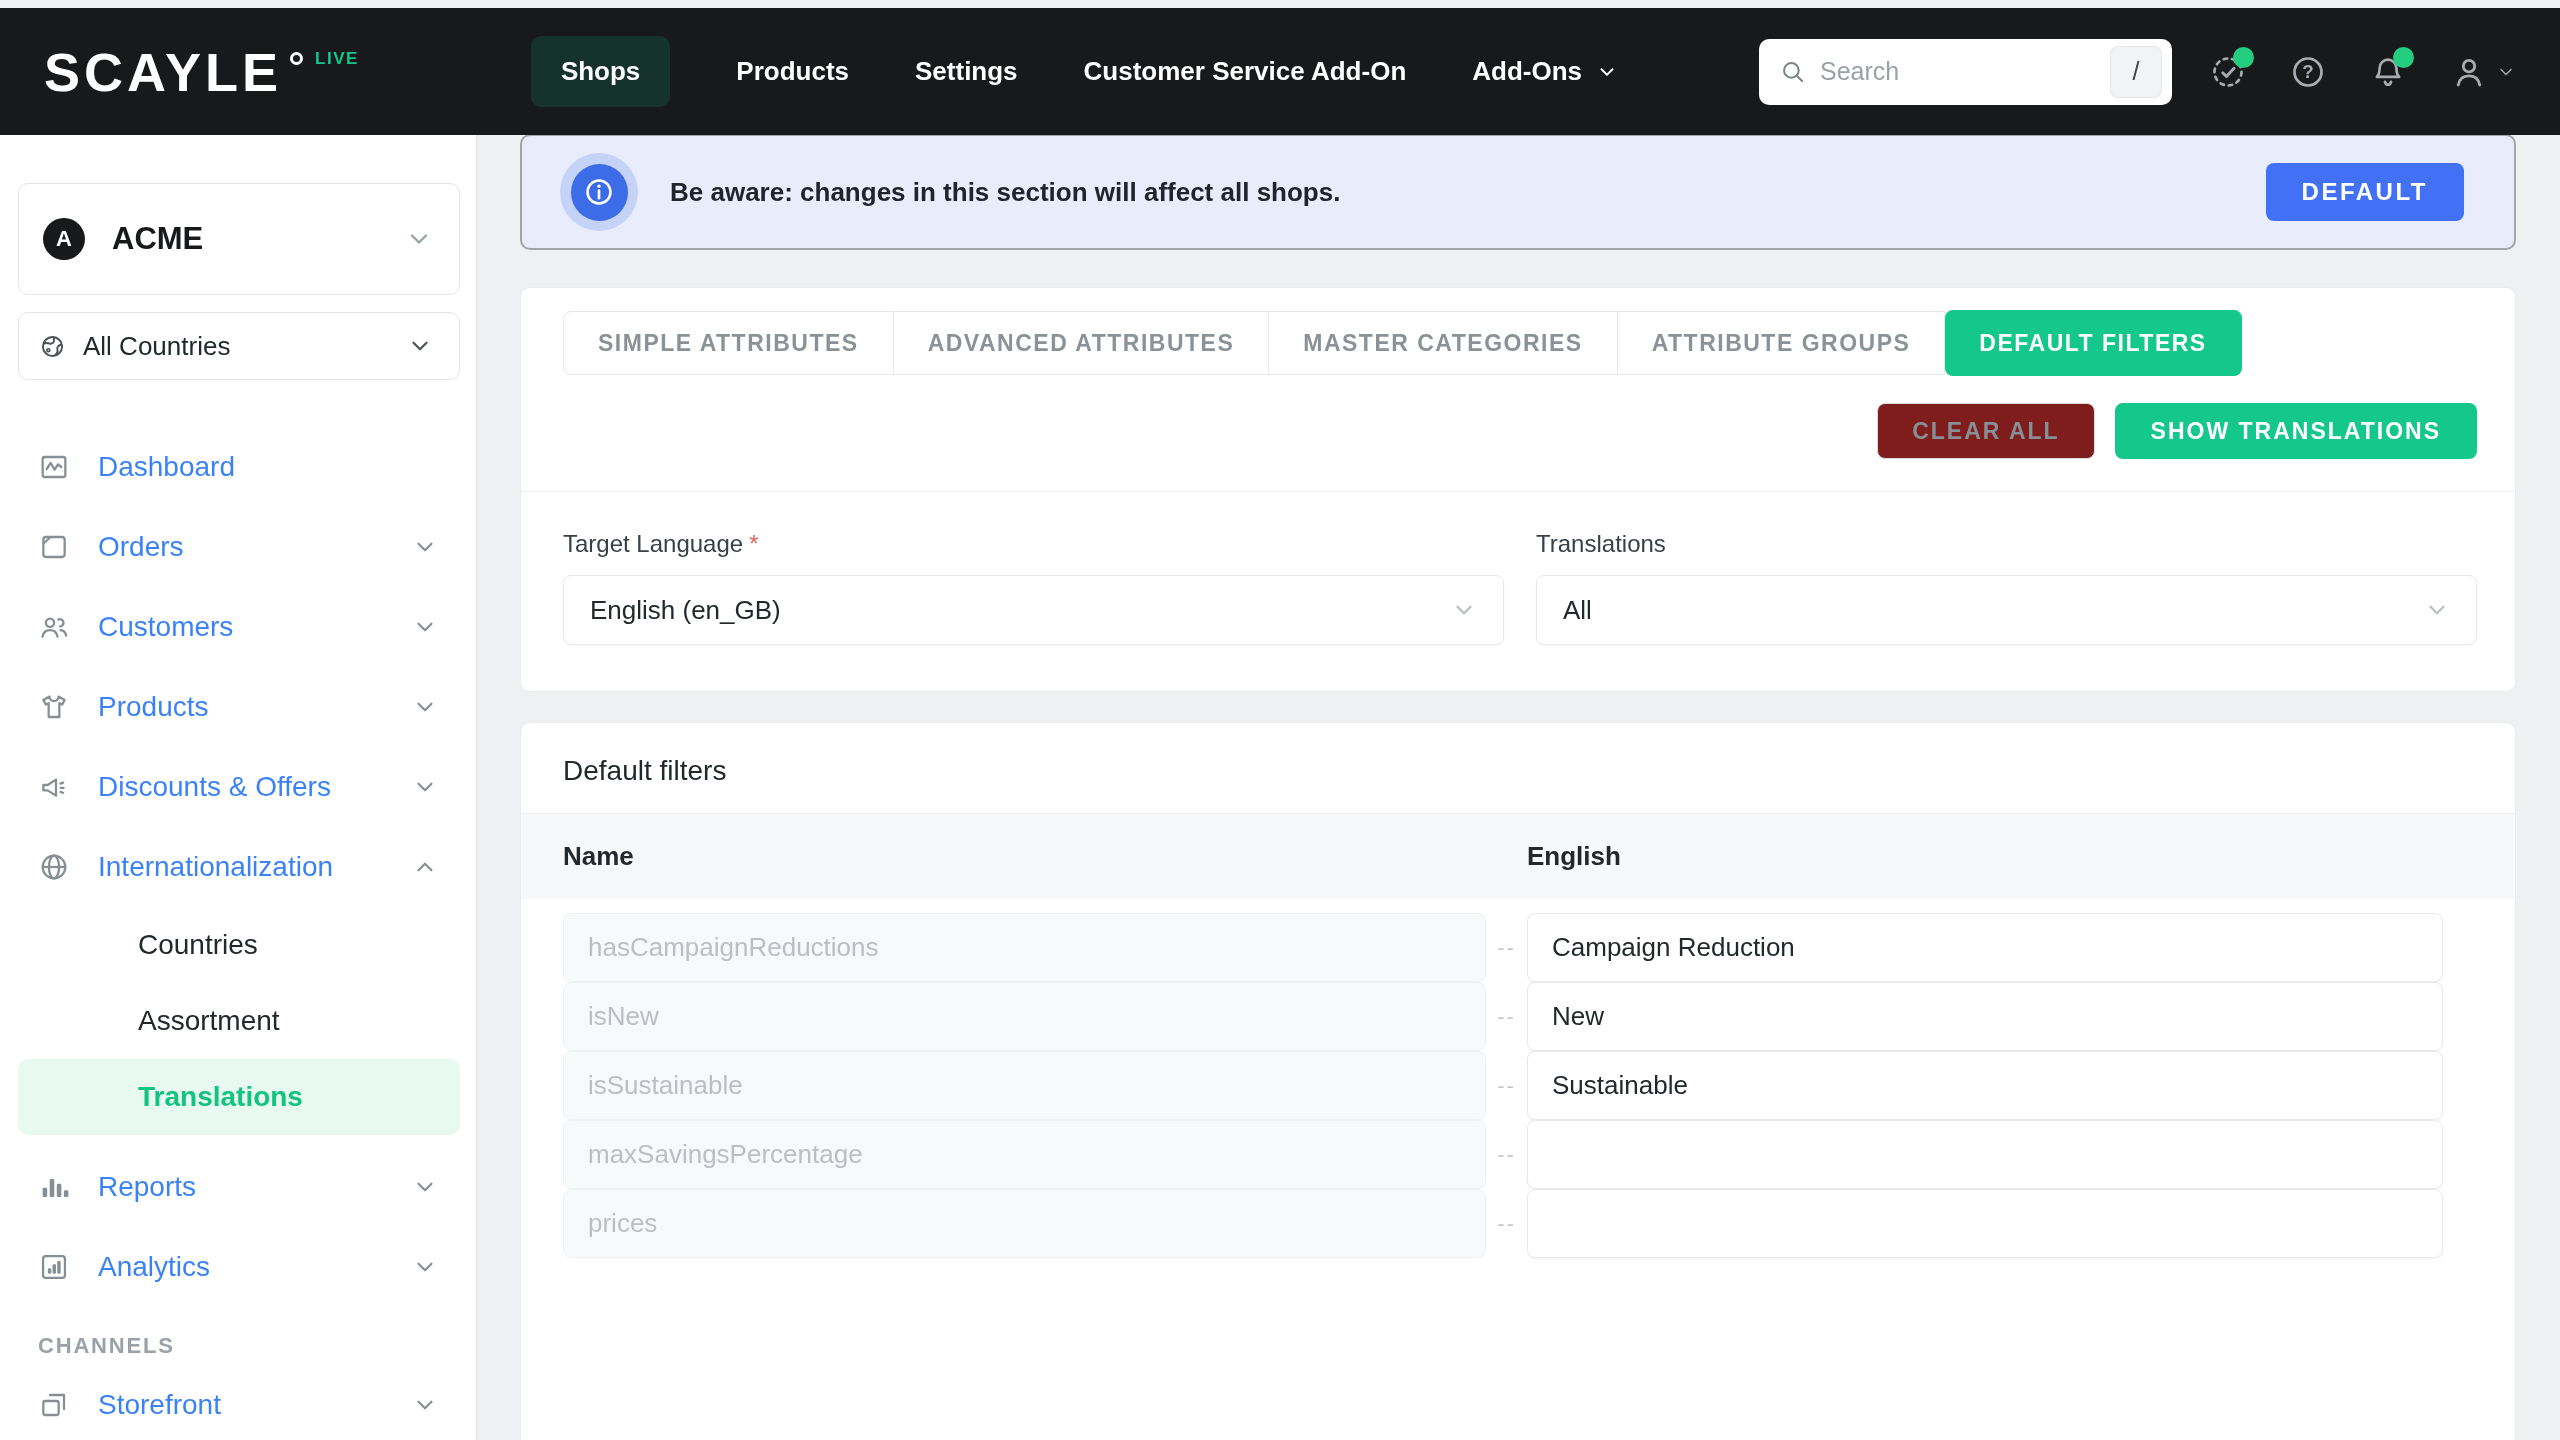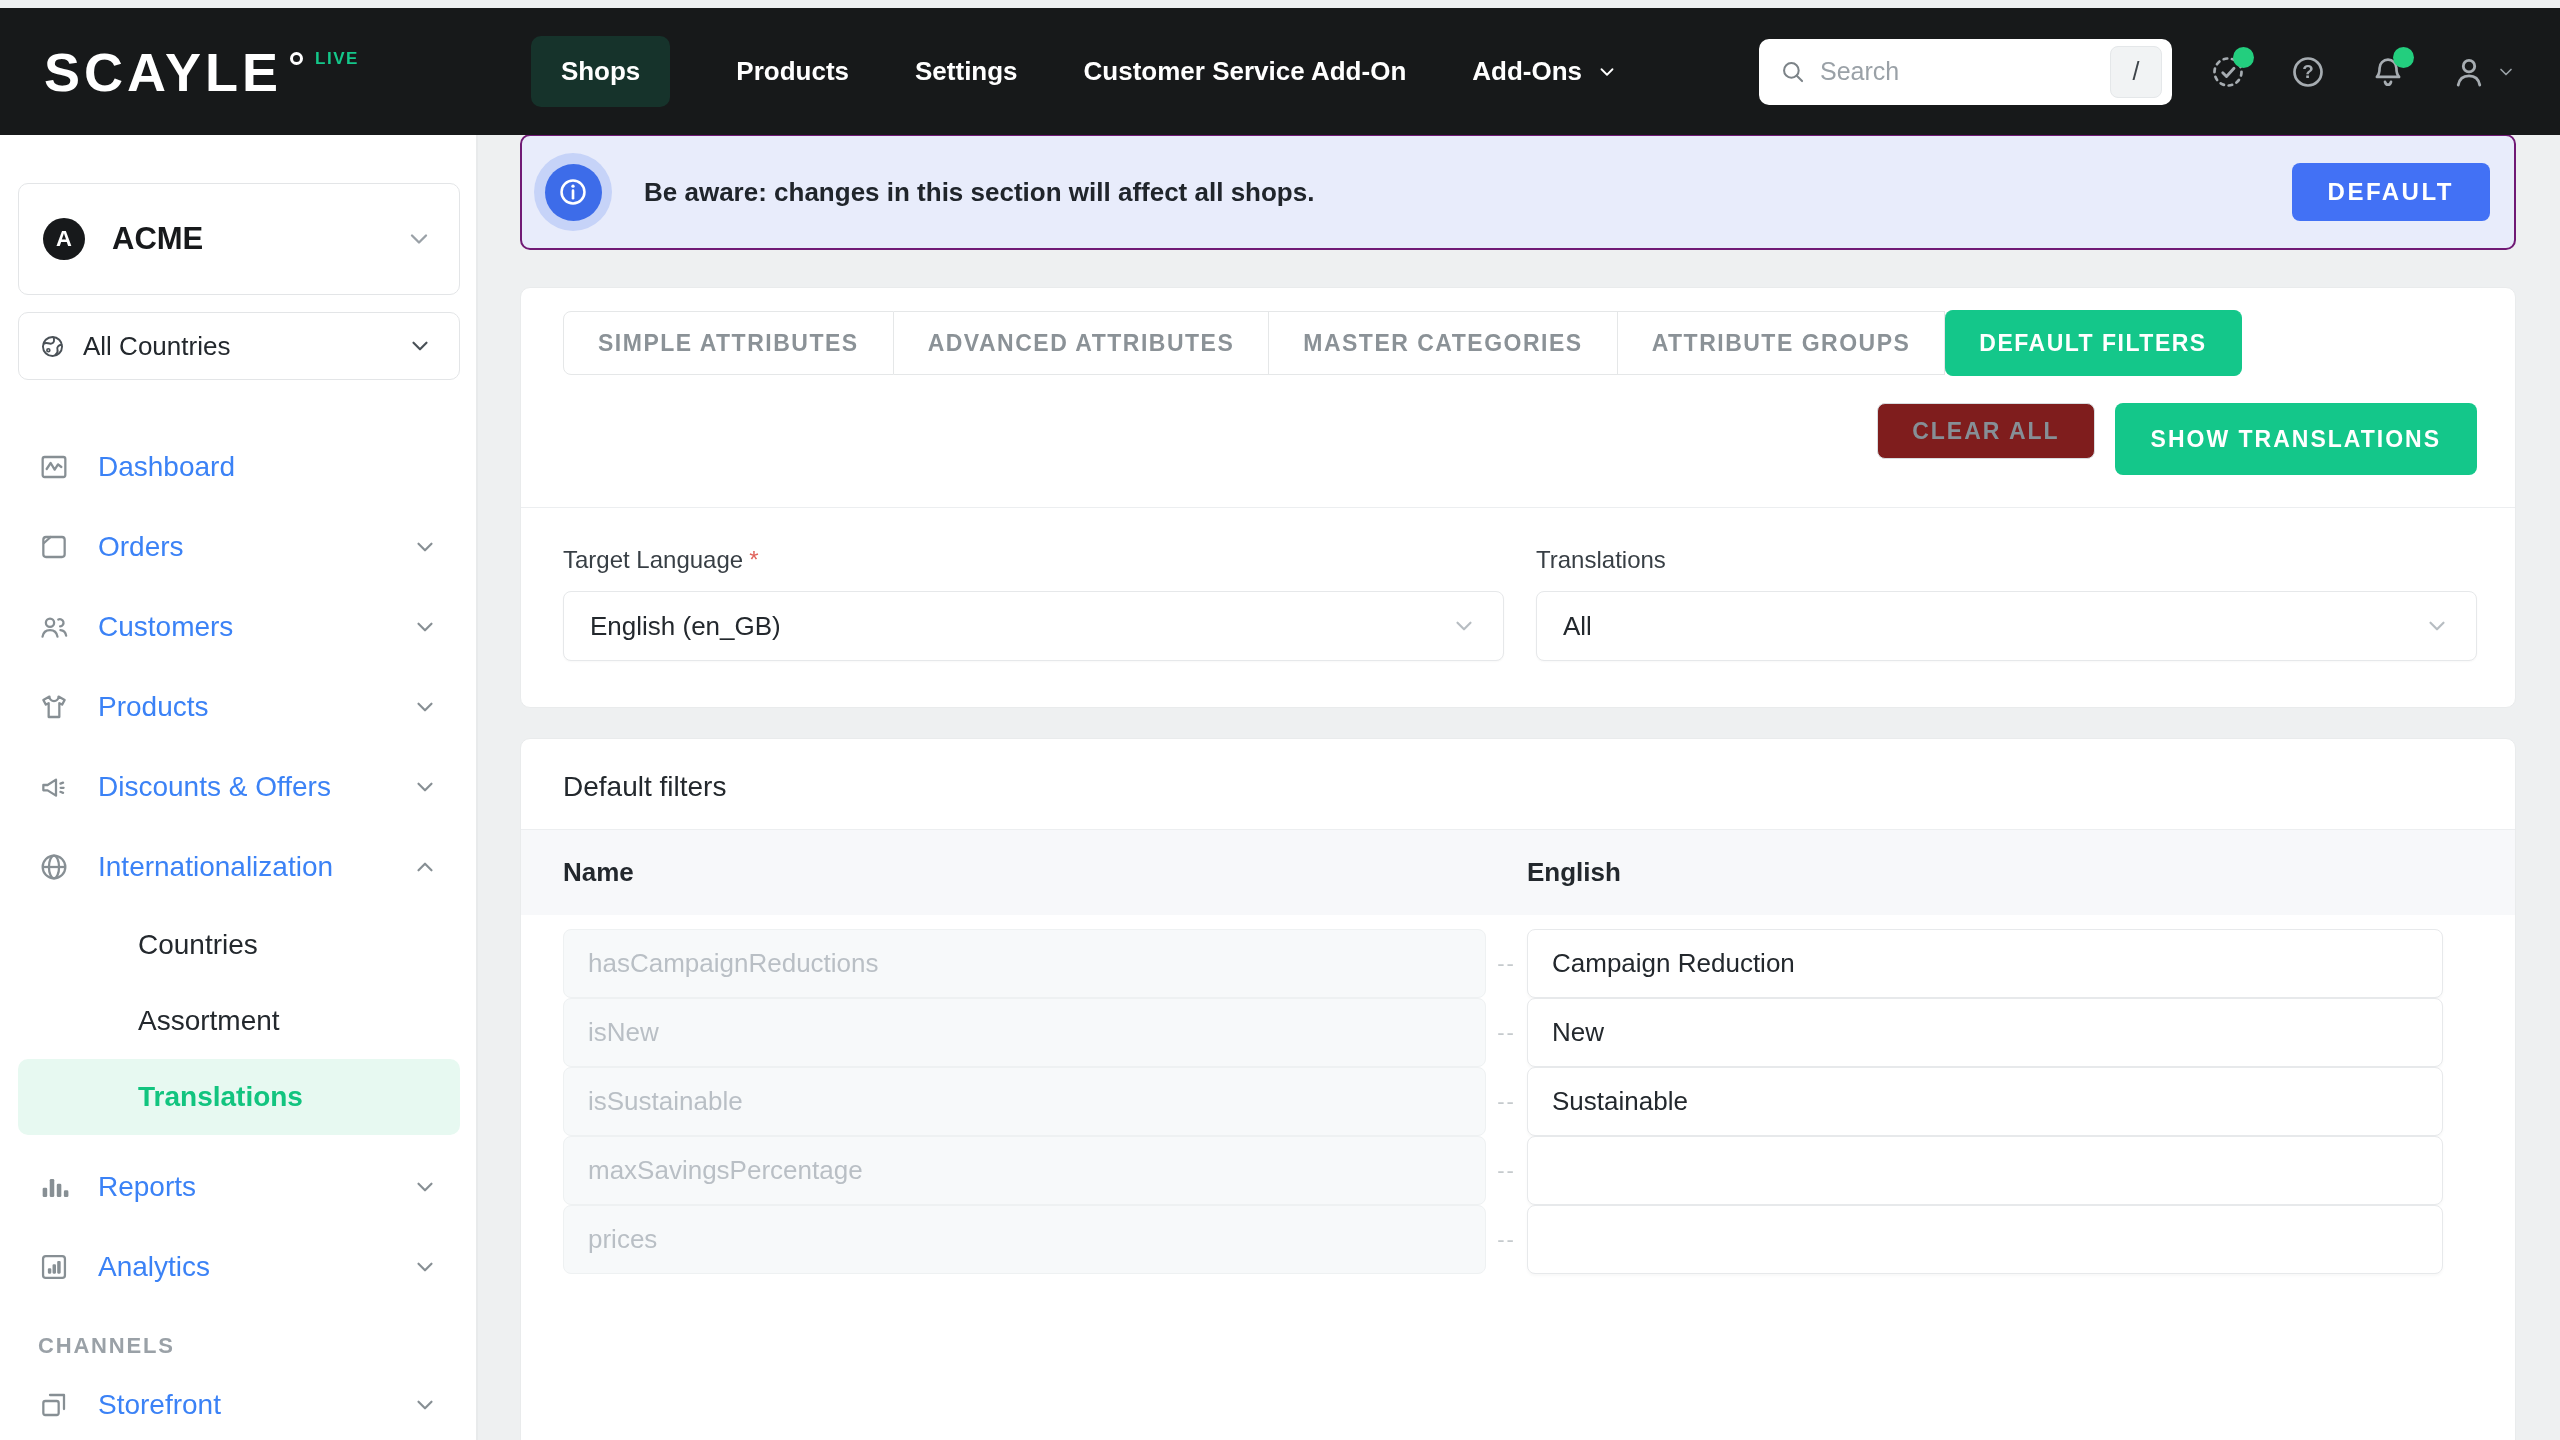--- a/index.html
+++ b/index.html
@@ -71,22 +71,22 @@
   .submenu-item { height:76px; display:flex; align-items:center; padding-left:120px; font-size:28px; font-weight:500; color:#23282d; cursor:pointer; border-radius:10px; }
   .submenu-item.active { background:#e7f9f1; color:#12c47f; font-weight:600; }
 
   .menu2 { list-style:none; margin-top:12px; }
   .section-label { margin:26px 0 6px 20px; font-size:22px; font-weight:700; letter-spacing:1.8px; color:#9aa1a7; }
 
   
   .content { position:absolute; top:127px; left:480px; width:2080px; height:1313px; padding:7px 44px 0 40px; overflow:hidden; }
 
   .banner {
-    height:116px; background:#e8ecfb; border:2px solid #701a75; border-radius:10px;
-    display:flex; align-items:center; padding:0 12px;
+    height:116px; background:#e8ecfb; border:2px solid #a3a3a3; border-radius:10px;
+    display:flex; align-items:center; padding:0 38px;
   }
   .info-halo { width:78px; height:78px; border-radius:50%; background:#c6d3f8; display:flex; align-items:center; justify-content:center; flex:none; }
   .info-core { width:57px; height:57px; border-radius:50%; background:#3d6ce9; display:flex; align-items:center; justify-content:center; color:#fff; }
   .banner-text { margin-left:32px; font-size:26px; font-weight:600; color:#20252b; }
   .dismiss-btn {
     margin-left:auto; margin-right:12px; height:58px; padding:0 36px; background:#4271f5; border:none; border-radius:8px;
     color:#fff; font-size:24px; font-weight:700; letter-spacing:2.5px; font-family:"Liberation Sans", sans-serif; cursor:pointer;
   }
 
   .card { background:#fff; border:1px solid #e9ebec; border-radius:10px; }
@@ -100,21 +100,21 @@
   }
   .tab:first-child { border-left:1px solid #e5e7e8; border-radius:8px 0 0 8px; }
   .tab.active { background:#14c78a; border-color:#14c78a; color:#fff; border-radius:8px; height:66px; margin:-1px 0; }
 
   .actions-row { display:flex; justify-content:flex-end; gap:20px; margin-top:28px; }
   .btn-ghost {
     height:56px; padding:0 34px; background:#7f1d1d; border:1.5px solid #d8dcdf; border-radius:8px;
     color:#868f96; font-size:23px; font-weight:700; letter-spacing:2px; font-family:"Liberation Sans", sans-serif; cursor:pointer;
   }
   .btn-green {
-    height:72px; padding:0 36px; background:#14c78a; border:none; border-radius:8px;
+    height:56px; padding:0 36px; background:#14c78a; border:none; border-radius:8px;
     color:#fff; font-size:23px; font-weight:700; letter-spacing:2px; font-family:"Liberation Sans", sans-serif; cursor:pointer;
   }
 
   .card1-divider { margin:32px -38px 0 -42px; border:none; border-top:1px solid #eceef0; }
 
   .form-row { display:flex; gap:32px; margin-top:38px; }
   .form-group { flex:1; }
   .form-label { font-size:24px; color:#383f45; margin-bottom:17px; }
   .req { color:#e0635c; margin-left:6px; }
   .select-box {

